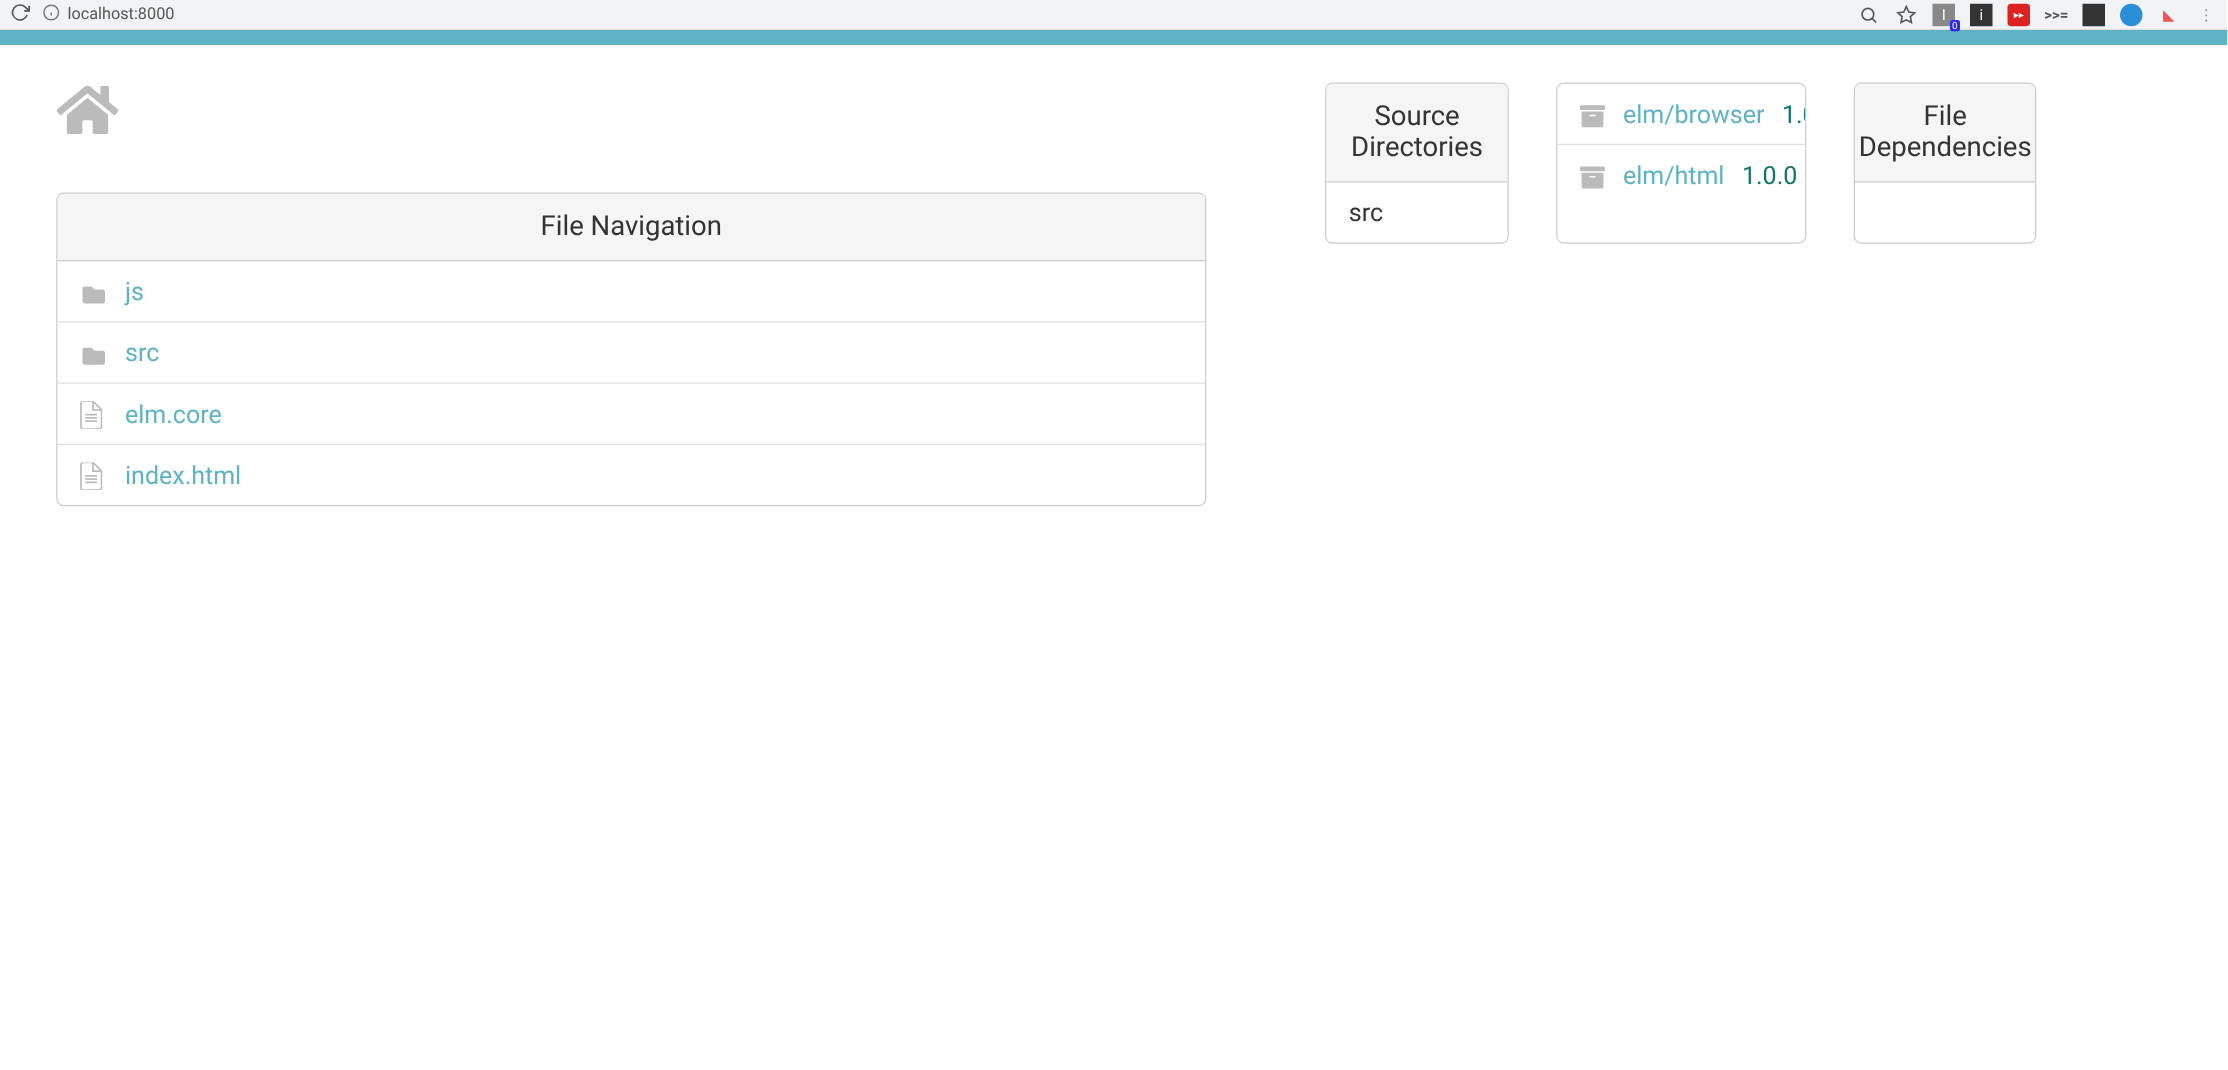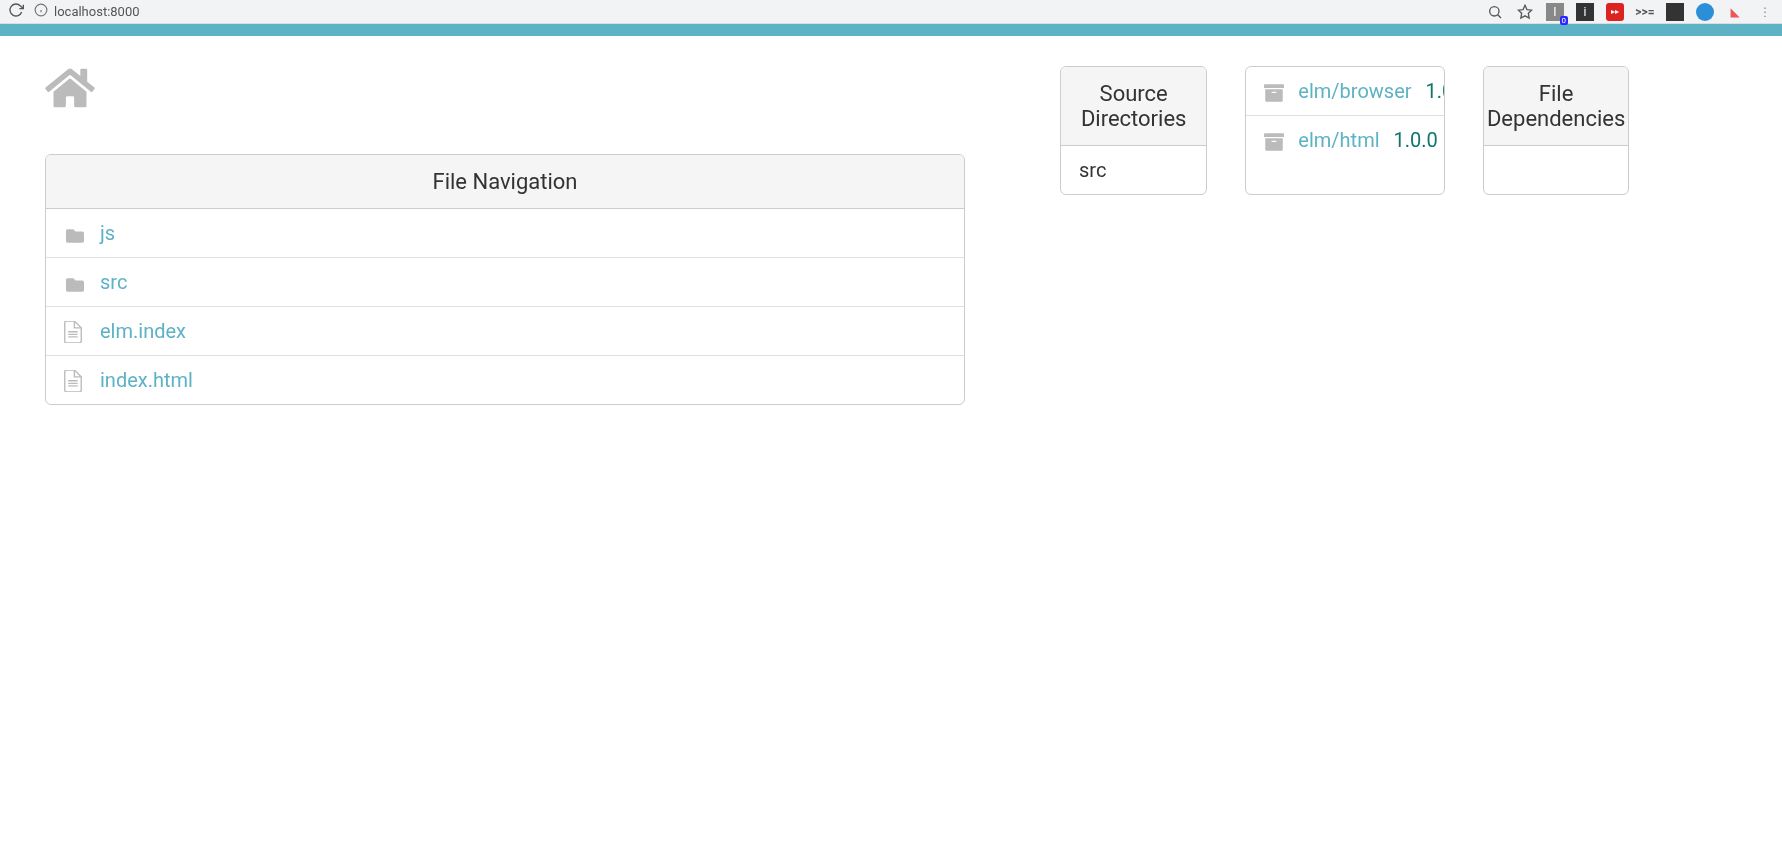--- a/index.html
+++ b/index.html
@@ -163,21 +163,21 @@
           <div class="row">
             <span class="icon">
               <svg width="18" height="22" viewBox="0 0 384 512" fill="none" stroke="currentColor" stroke-width="32">
                 <path d="M224 0H48C21.5 0 0 21.5 0 48v416c0 26.5 21.5 48 48 48h288c26.5 0 48-21.5 48-48V160L224 0z" fill="none"></path>
                 <polyline points="224 0 224 160 384 160"></polyline>
                 <line x1="80" y1="250" x2="300" y2="250"></line>
                 <line x1="80" y1="310" x2="300" y2="310"></line>
                 <line x1="80" y1="370" x2="300" y2="370"></line>
               </svg>
             </span>
-            <span class="link">elm.index</span>
+            <span class="link">elm.core</span>
           </div>
           <div class="row">
             <span class="icon">
               <svg width="18" height="22" viewBox="0 0 384 512" fill="none" stroke="currentColor" stroke-width="32">
                 <path d="M224 0H48C21.5 0 0 21.5 0 48v416c0 26.5 21.5 48 48 48h288c26.5 0 48-21.5 48-48V160L224 0z" fill="none"></path>
                 <polyline points="224 0 224 160 384 160"></polyline>
                 <line x1="80" y1="250" x2="300" y2="250"></line>
                 <line x1="80" y1="310" x2="300" y2="310"></line>
                 <line x1="80" y1="370" x2="300" y2="370"></line>
               </svg>

